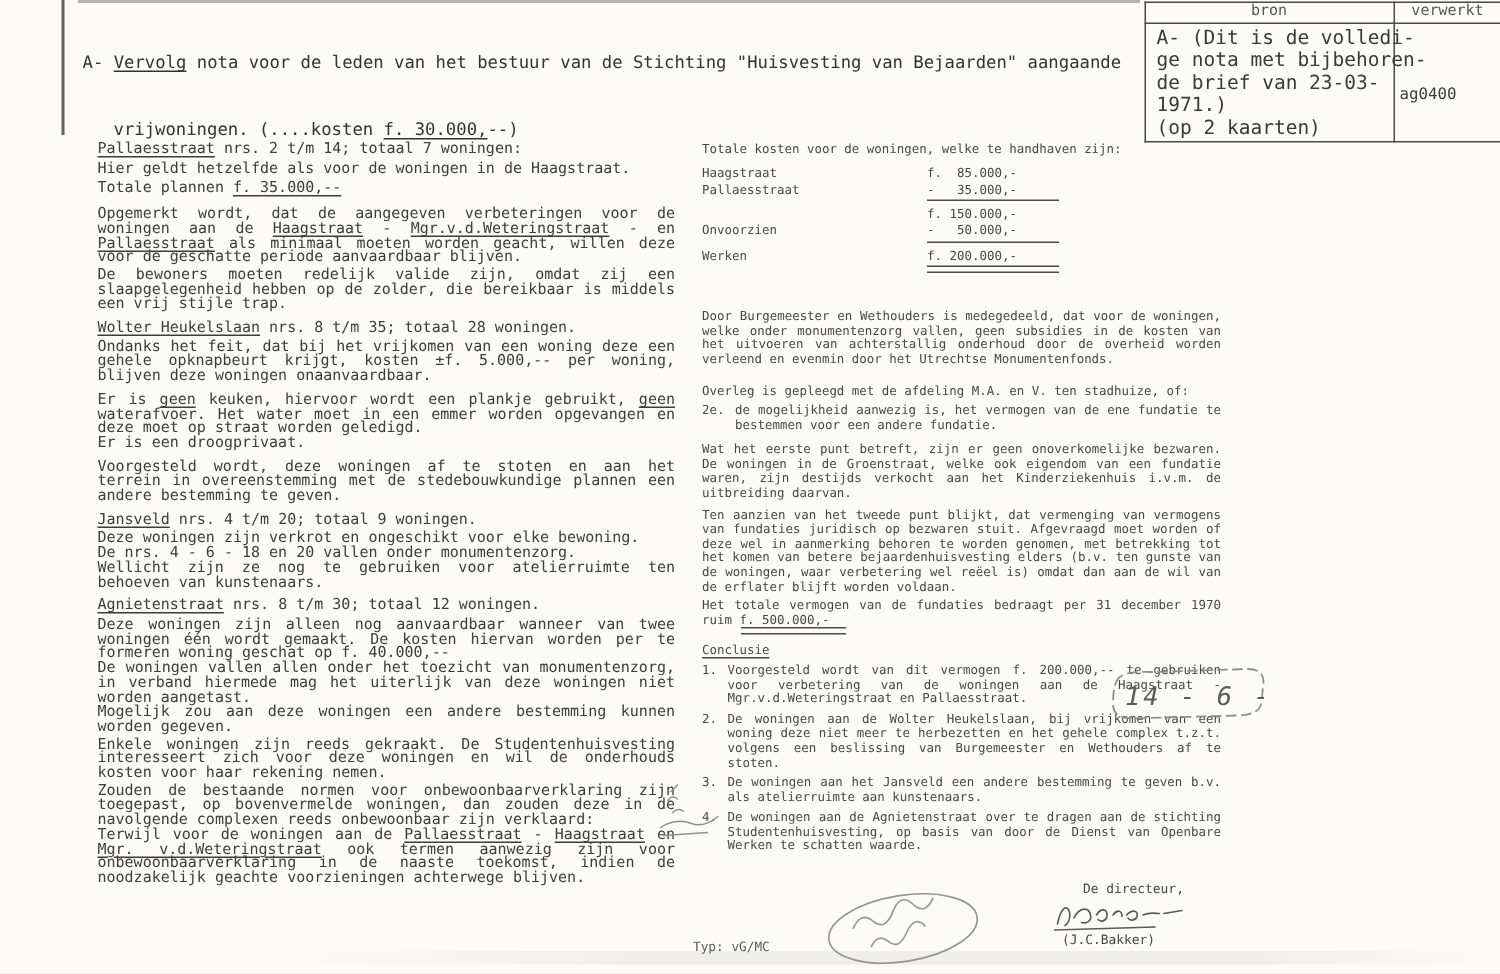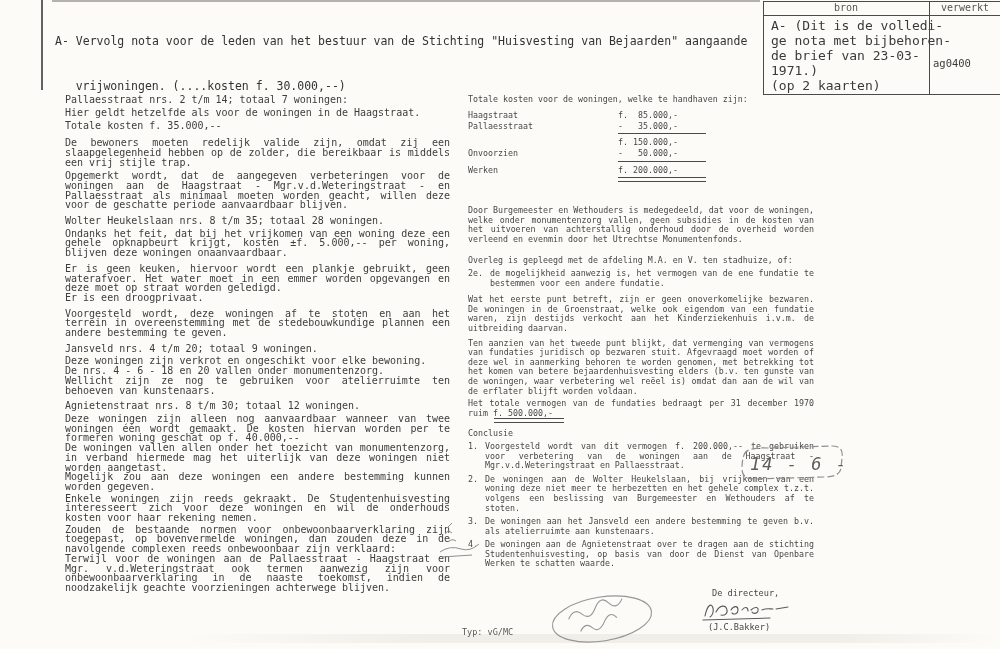--- a/index.html
+++ b/index.html
@@ -13,21 +13,21 @@
 
   
   .top-edge { left:52px; top:0; width:708px; height:2px; background:#6d6a63; opacity:.5; }
   .left-rule { left:41px; top:0; width:2px; height:90px; background:#3c3c3c; opacity:.8; }
   .scan-band { left:180px; top:634px; width:820px; height:9px;
     background:linear-gradient(to right, rgba(150,145,130,0), rgba(150,145,130,.12) 30%, rgba(150,145,130,.12) 80%, rgba(150,145,130,0)); }
 
   
   .title { left:55px; top:4px; width:710px; font-size:11.5px; line-height:15px; color:#333; white-space:pre; }
   .title .t2 { padding-left:20.7px; }
-  .u { text-underline-offset:2px; }
+  .u { text-decoration:underline; text-underline-offset:2px; }
 
   
   .c-line { background:#4a4a4a; }
   .c-top  { left:763px; top:1px;  width:237px; height:1px; }
   .c-mid  { left:763px; top:15px; width:237px; height:1px; }
   .c-bot  { left:763px; top:94px; width:237px; height:1px; }
   .c-left { left:763px; top:1px;  width:1px;  height:94px; }
   .c-div  { left:929px; top:1px;  width:1px;  height:94px; }
   .c-h1 { left:763px; top:2px; width:166px; text-align:center; font-size:10px; color:#555; }
   .c-h2 { left:930px; top:2px; width:70px;  text-align:center; font-size:10px; color:#555; }
@@ -55,21 +55,21 @@
   
   .num-item { display:flex; margin:0 0 4px; }
   .num { flex:none; width:17px; white-space:pre; }
   .num-wide { width:22px; }
   .num-text { flex:1; text-align:justify; white-space:pre-wrap; }
 
   .rule-double { height:3px; border-top:1px solid #4a4a4a; border-bottom:1px solid #4a4a4a; width:70px; margin:0 0 6px 26px; }
 
   
   .sig-block { left:698px; top:588px; width:130px; font-size:8.6px; color:#474747; }
-  .sig-role { margin-left:14px; }
+  .sig-role { margin-left:24px; }
   .sig-name { margin-left:10px; margin-top:-2px; }
 
   
   .typ-block { left:462px; top:609px; font-size:8.5px; line-height:9.5px; color:#5a5a5a; white-space:pre; }
 
   svg { display:block; }
 </style>
 </head>
 <body>
 
@@ -94,23 +94,23 @@
   <div class="abs c-note">A- (Dit is de volledi-
 ge nota met bijbehoren-
 de brief van 23-03-
 1971.)
 (op 2 kaarten)</div>
   <div class="abs c-code">ag0400</div>
 
   <div class="abs col col-left">
     <p class="head" style="margin-top:0"><span class="u">Pallaesstraat</span><span> nrs. 2 t/m 14; totaal 7 woningen:</span></p>
     <p class="para">Hier geldt hetzelfde als voor de woningen in de Haagstraat.</p>
-    <p class="para mb7"><span>Totale kosten </span><span class="u">f. 35.000,--</span></p>
+    <p class="para mb7"><span>Totale plannen </span><span class="u">f. 35.000,--</span></p>
+    <p class="para mb2"><span>Opgemerkt wordt, dat de aangegeven verbeteringen voor de woningen aan de </span><span class="u">Haagstraat</span><span> - </span><span class="u">Mgr.v.d.Weteringstraat</span><span> - en </span><span class="u">Pallaesstraat</span><span> als minimaal moeten worden geacht, willen deze voor de geschatte periode aanvaardbaar blijven.</span></p>
     <p class="para">De bewoners moeten redelijk valide zijn, omdat zij een slaapgelegenheid hebben op de zolder, die bereikbaar is middels een vrij stijle trap.</p>
-    <p class="para mb2"><span>Opgemerkt wordt, dat de aangegeven verbeteringen voor de woningen aan de </span><span class="u">Haagstraat</span><span> - </span><span class="u">Mgr.v.d.Weteringstraat</span><span> - en </span><span class="u">Pallaesstraat</span><span> als minimaal moeten worden geacht, willen deze voor de geschatte periode aanvaardbaar blijven.</span></p>
     <p class="head"><span class="u">Wolter Heukelslaan</span><span> nrs. 8 t/m 35; totaal 28 woningen.</span></p>
     <p class="para mb6">Ondanks het feit, dat bij het vrijkomen van een woning deze een gehele opknapbeurt krijgt, kosten ±f. 5.000,-- per woning, blijven deze woningen onaanvaardbaar.</p>
     <p class="para mb6"><span>Er is </span><span class="u">geen</span><span> keuken, hiervoor wordt een plankje gebruikt, </span><span class="u">geen</span><span> waterafvoer. Het water moet in een emmer worden opgevangen en deze moet op straat worden geledigd.
 Er is een droogprivaat.</span></p>
     <p class="para">Voorgesteld wordt, deze woningen af te stoten en aan het terrein in overeenstemming met de stedebouwkundige plannen een andere bestemming te geven.</p>
     <p class="head"><span class="u">Jansveld</span><span> nrs. 4 t/m 20; totaal 9 woningen.</span></p>
     <p class="para">Deze woningen zijn verkrot en ongeschikt voor elke bewoning.
 De nrs. 4 - 6 - 18 en 20 vallen onder monumentenzorg.
 Wellicht zijn ze nog te gebruiken voor atelierruimte ten behoeven van kunstenaars.</p>
     <p class="head"><span class="u">Agnietenstraat</span><span> nrs. 8 t/m 30; totaal 12 woningen.</span></p>

